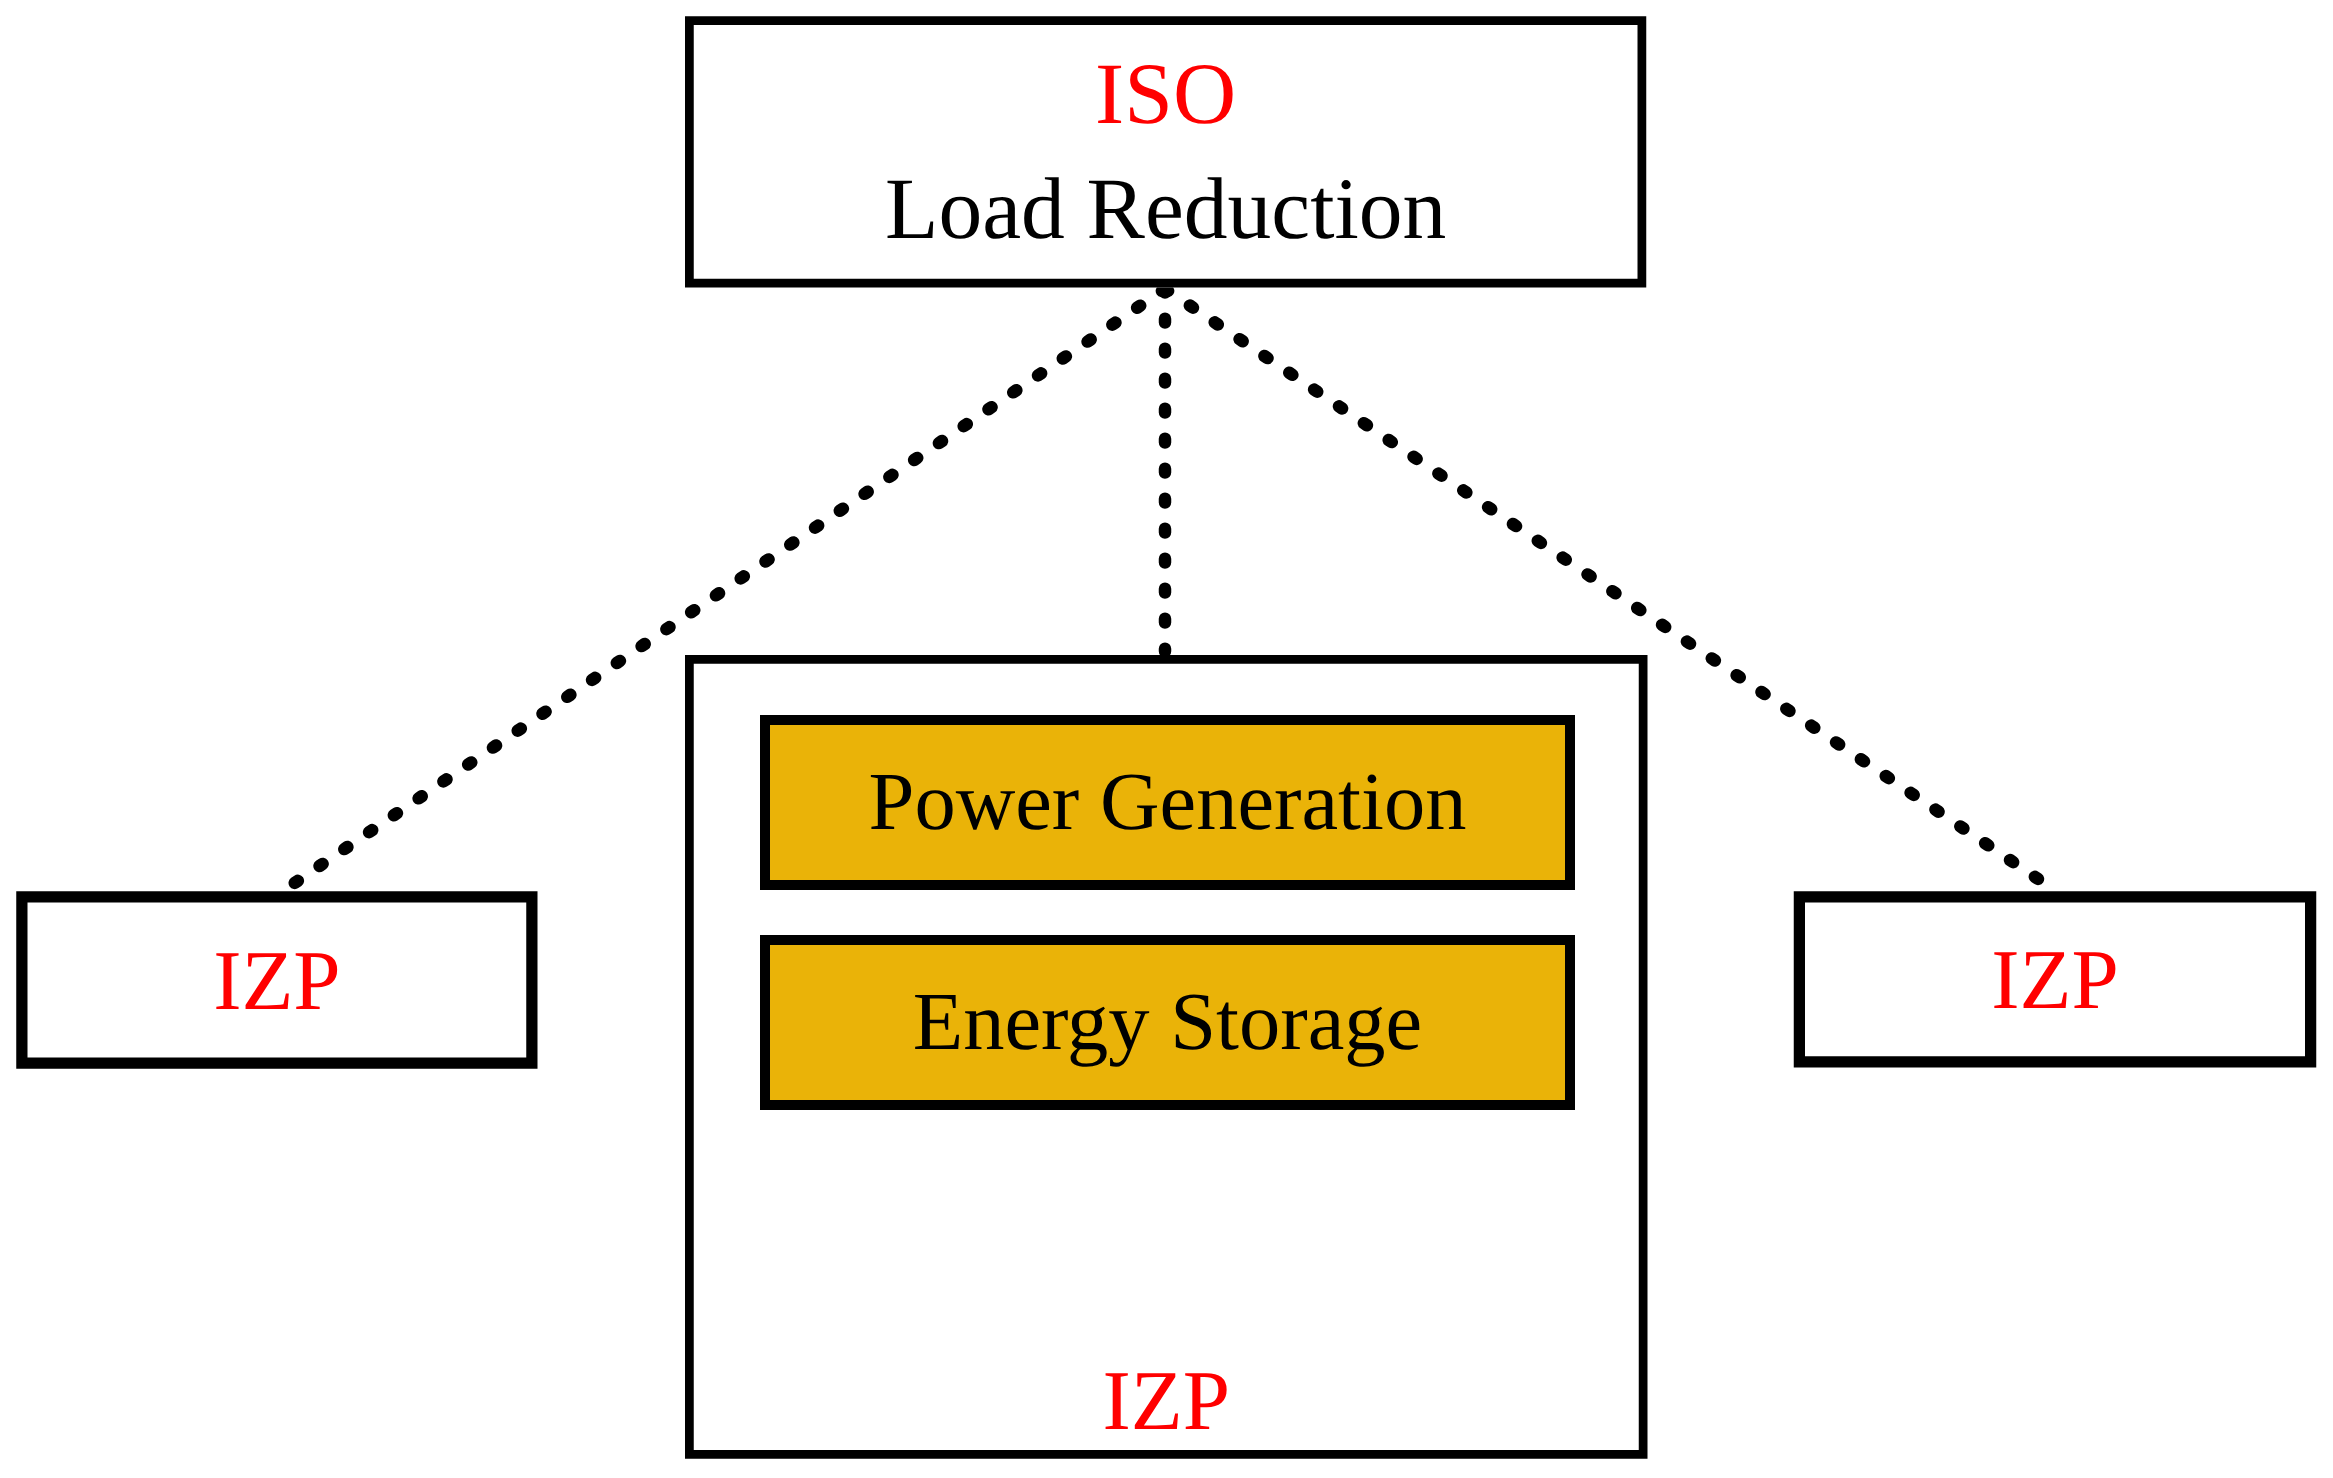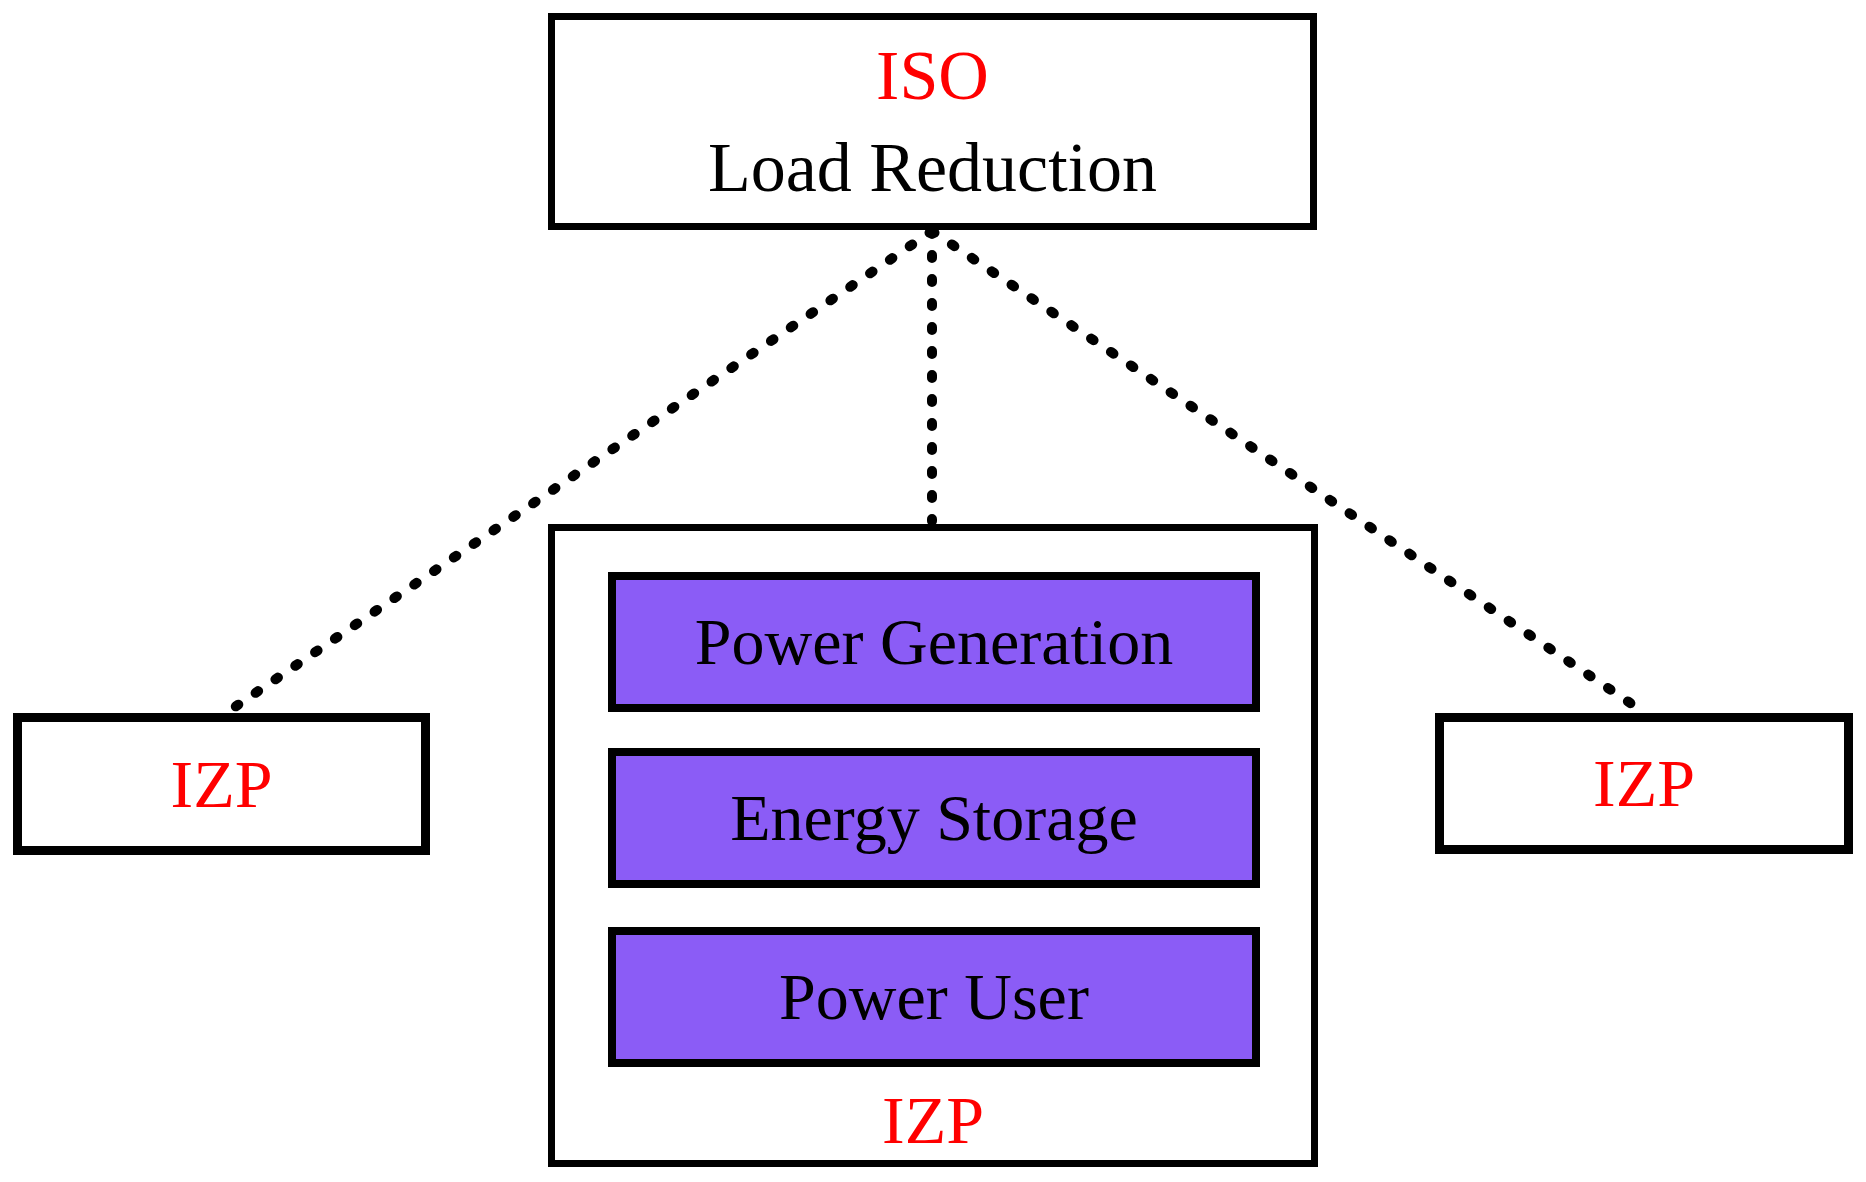--- a/index.html
+++ b/index.html
@@ -57,21 +57,21 @@
     height: 643px;
     border: 7px solid #000000;
   }
   .component-box {
     position: absolute;
     box-sizing: border-box;
     left: 53px;
     width: 652px;
     height: 140px;
     border: 8px solid #000000;
-    background: #8b5cf6;
+    background: #eab308;
     display: flex;
     align-items: center;
     justify-content: center;
     font-size: 66px;
   }
   .component-box.c0 { top: 41px; }
   .component-box.c1 { top: 217px; text-align: right; }
   .component-box.c2 { top: 396px; }
   .center-izp-label {
     position: absolute;
@@ -121,23 +121,20 @@
     <div class="iso-subtitle">Load Reduction</div>
   </div>
 
   <div class="box center-box">
     <div class="component-box c0">
       <span>Power Generation</span>
     </div>
     <div class="component-box c1">
       <span>Energy Storage</span>
     </div>
-    <div class="component-box c2">
-      <span>Power User</span>
-    </div>
     <div class="center-izp-label">IZP</div>
   </div>
 
   <div class="box side-box left-izp-box">
     <span>IZP</span>
   </div>
 
   <div class="box side-box right-izp-box">
     <span>IZP</span>
   </div>

